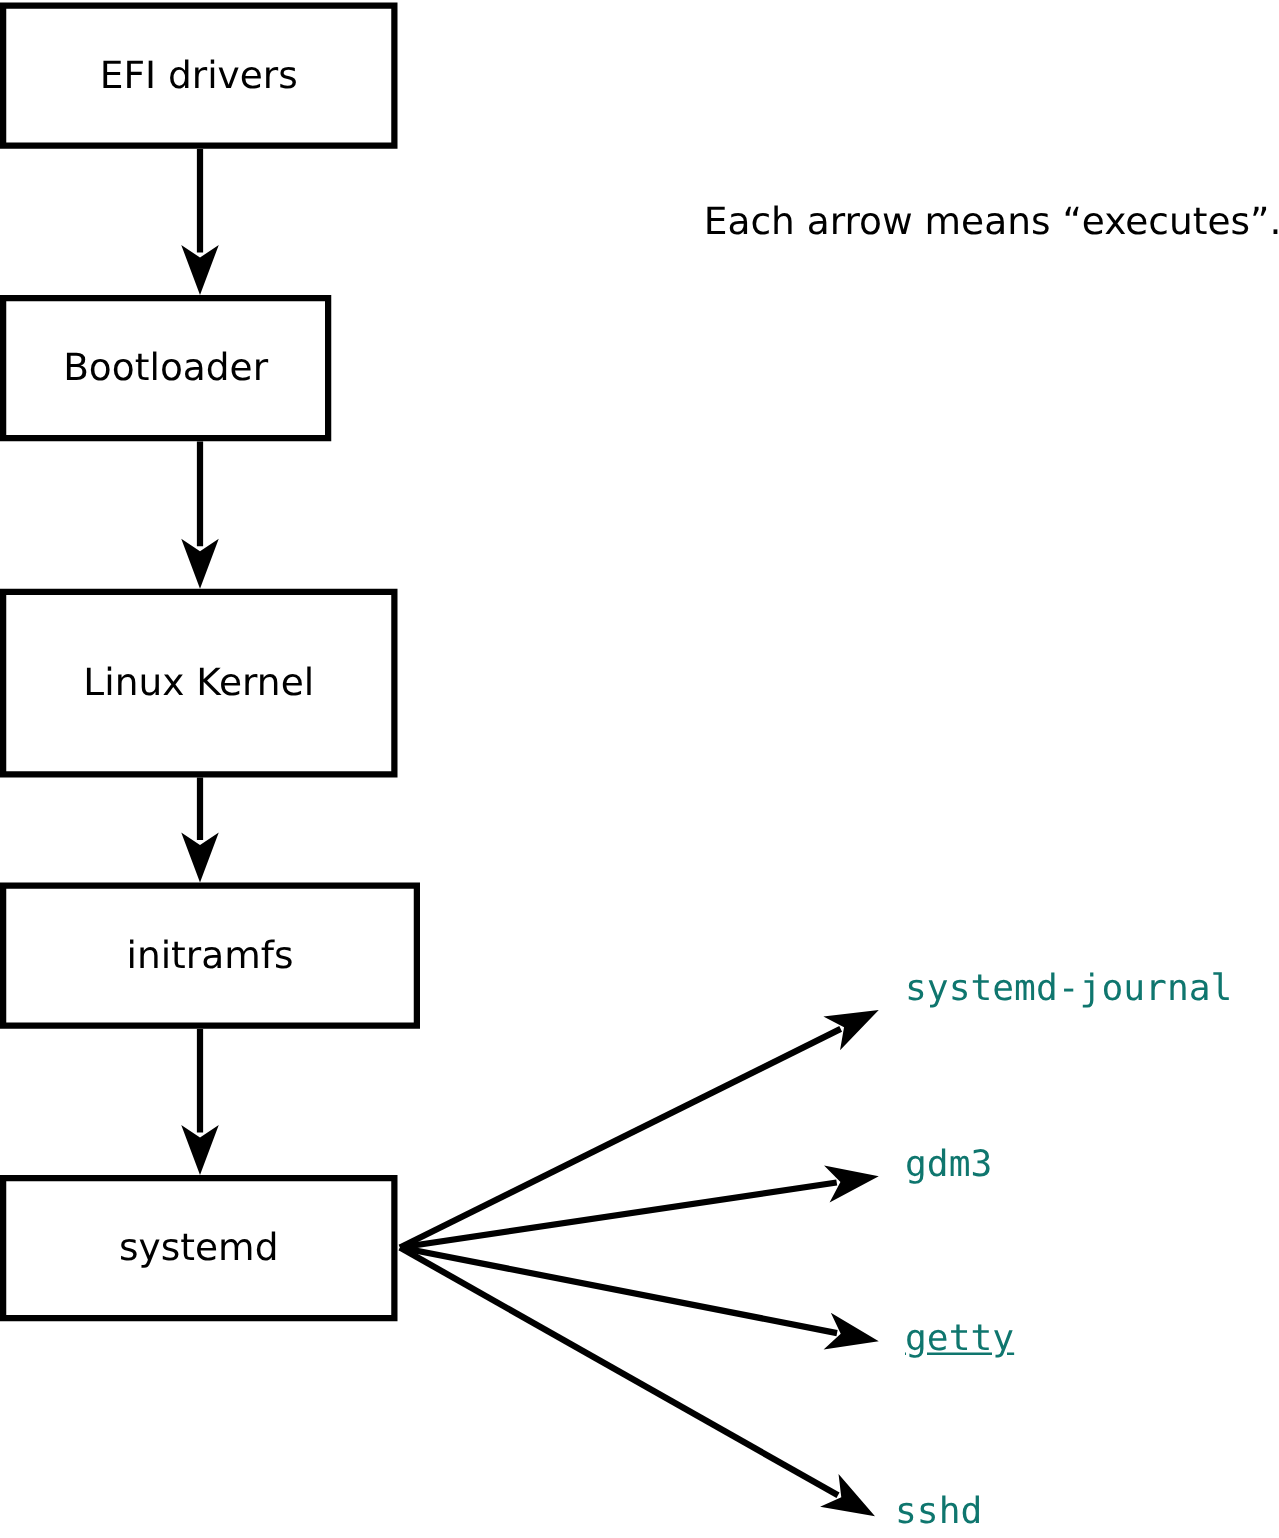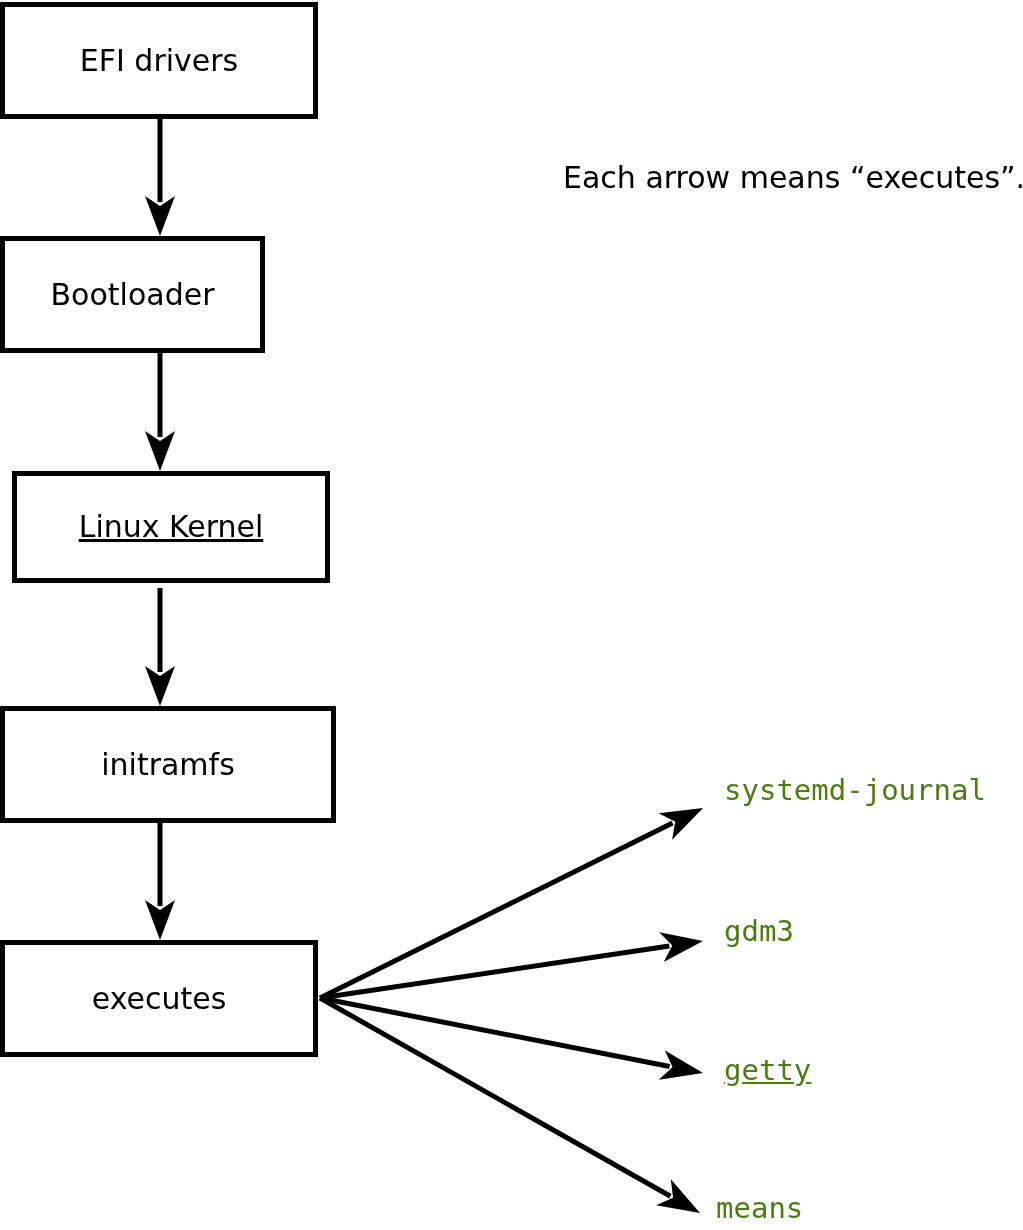--- a/index.html
+++ b/index.html
@@ -38,21 +38,21 @@
     font-family: "DejaVu Sans", sans-serif;
     font-size: 30px;
     color: #000000;
     line-height: 1;
     white-space: nowrap;
   }
   .service-label {
     position: absolute;
     font-family: "DejaVu Sans Mono", monospace;
     font-size: 29px;
-    color: #4d7c0f;
+    color: #0f766e;
     line-height: 1;
     white-space: nowrap;
   }
   .legend-text {
     position: absolute;
     font-family: "DejaVu Sans", sans-serif;
     font-size: 30px;
     color: #000000;
     line-height: 1;
     white-space: nowrap;
@@ -86,33 +86,33 @@
       </g>
   </svg>
 
   <div id="boxes-layer">
       <div class="stage-box" style="left: 0px; top: 2px; width: 318px; height: 117px;">
         <span class="stage-label">EFI drivers</span>
       </div>
       <div class="stage-box" style="left: 0px; top: 236px; width: 265px; height: 117px;">
         <span class="stage-label">Bootloader</span>
       </div>
-      <div class="stage-box" style="left: 12px; top: 471px; width: 318px; height: 112px; text-decoration: underline;">
+      <div class="stage-box" style="left: 0px; top: 471px; width: 318px; height: 151px;">
         <span class="stage-label">Linux Kernel</span>
       </div>
       <div class="stage-box" style="left: 0px; top: 706px; width: 336px; height: 117px;">
         <span class="stage-label">initramfs</span>
       </div>
       <div class="stage-box" style="left: 0px; top: 940px; width: 318px; height: 117px;">
-        <span class="stage-label">executes</span>
+        <span class="stage-label">systemd</span>
       </div>
     </div>
 
   <div id="services-layer">
       <div class="service-label" style="left: 724px; top: 776px;">systemd-journal</div>
       <div class="service-label" style="left: 724px; top: 917px; text-align: center;">gdm3</div>
       <div class="service-label" style="left: 724px; top: 1056px; text-decoration: underline;">getty</div>
-      <div class="service-label" style="left: 716px; top: 1194px;">means</div>
+      <div class="service-label" style="left: 716px; top: 1194px;">sshd</div>
     </div>
 
   <div class="legend-text" style="left:563px; top:163px;">Each arrow means “executes”.</div>
 
 </div>
 
 </body></html>

